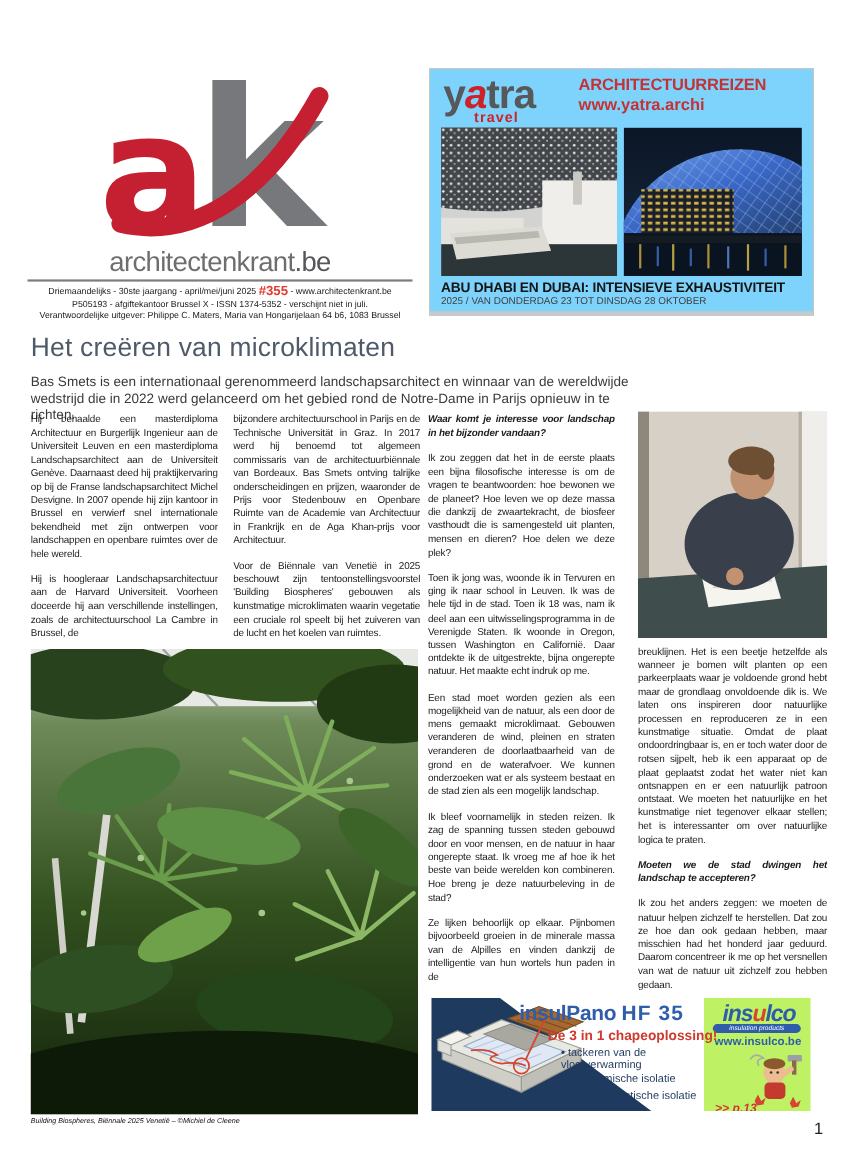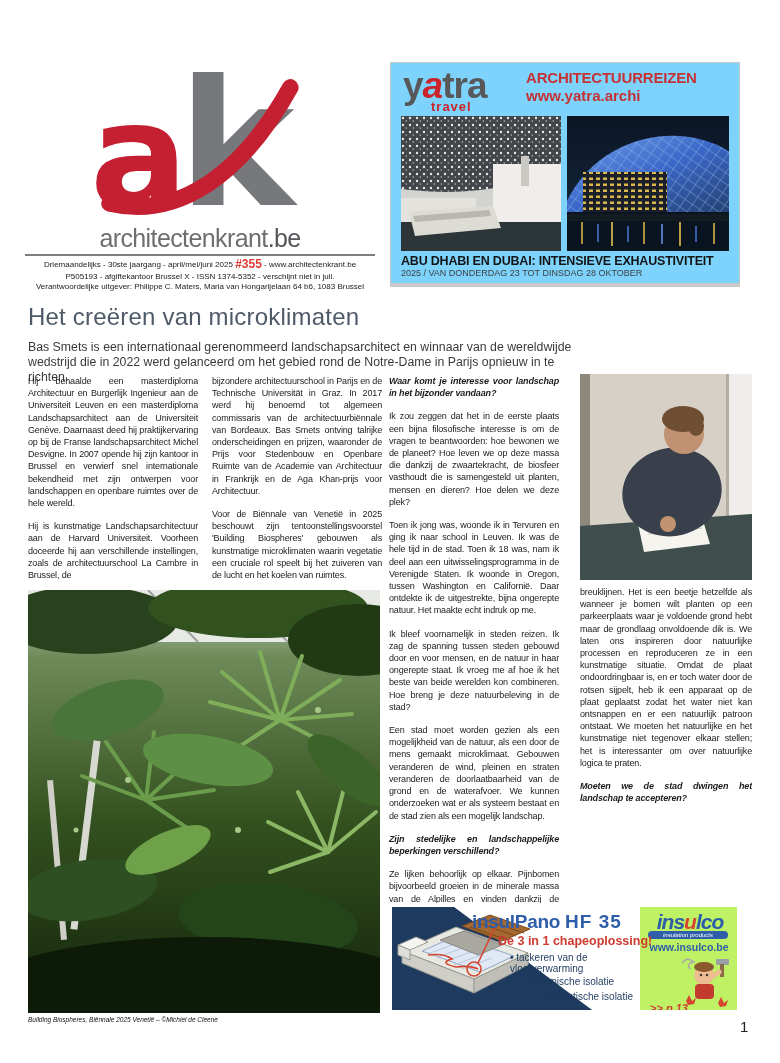--- a/index.html
+++ b/index.html
@@ -151,35 +151,34 @@
 
     <div id="yatra-title" class="abs">ABU DHABI EN DUBAI: INTENSIEVE EXHAUSTIVITEIT</div>
     <div id="yatra-dates" class="abs">2025 / VAN DONDERDAG 23 TOT DINSDAG 28 OKTOBER</div>
   </div>
 
   <div id="headline" class="abs">Het creëren van microklimaten</div>
   <div id="standfirst" class="abs">Bas Smets is een internationaal gerenommeerd landschapsarchitect en winnaar van de wereldwijde wedstrijd die in 2022 werd gelanceerd om het gebied rond de Notre-Dame in Parijs opnieuw in te richten.</div>
 
   <div id="col1" class="abs bodycol">
     <p>Hij behaalde een masterdiploma Architectuur en Burgerlijk Ingenieur aan de Universiteit Leuven en een masterdiploma Landschapsarchitect aan de Universiteit Genève. Daarnaast deed hij praktijkervaring op bij de Franse landschapsarchitect Michel Desvigne. In 2007 opende hij zijn kantoor in Brussel en verwierf snel internationale bekendheid met zijn ontwerpen voor landschappen en openbare ruimtes over de hele wereld.</p>
-    <p>Hij is kunstmatige Landschapsarchitectuur aan de Harvard Universiteit. Voorheen doceerde hij aan verschillende instellingen, zoals de architectuurschool La Cambre in Brussel, de</p>
+    <p>Hij is hoogleraar Landschapsarchitectuur aan de Harvard Universiteit. Voorheen doceerde hij aan verschillende instellingen, zoals de architectuurschool La Cambre in Brussel, de</p>
   </div>
 
   <div id="col2" class="abs bodycol">
     <p>bijzondere architectuurschool in Parijs en de Technische Universität in Graz. In 2017 werd hij benoemd tot algemeen commissaris van de architectuurbiënnale van Bordeaux. Bas Smets ontving talrijke onderscheidingen en prijzen, waaronder de Prijs voor Stedenbouw en Openbare Ruimte van de Academie van Architectuur in Frankrijk en de Aga Khan-prijs voor Architectuur.</p>
     <p>Voor de Biënnale van Venetië in 2025 beschouwt zijn tentoonstellingsvoorstel 'Building Biospheres' gebouwen als kunstmatige microklimaten waarin vegetatie een cruciale rol speelt bij het zuiveren van de lucht en het koelen van ruimtes.</p>
   </div>
 
   <div id="col3" class="abs bodycol">
     <p class="q">Waar komt je interesse voor landschap in het bijzonder vandaan?</p>
     <p>Ik zou zeggen dat het in de eerste plaats een bijna filosofische interesse is om de vragen te beantwoorden: hoe bewonen we de planeet? Hoe leven we op deze massa die dankzij de zwaartekracht, de biosfeer vasthoudt die is samengesteld uit planten, mensen en dieren? Hoe delen we deze plek?</p>
     <p>Toen ik jong was, woonde ik in Tervuren en ging ik naar school in Leuven. Ik was de hele tijd in de stad. Toen ik 18 was, nam ik deel aan een uitwisselingsprogramma in de Verenigde Staten. Ik woonde in Oregon, tussen Washington en Californië. Daar ontdekte ik de uitgestrekte, bijna ongerepte natuur. Het maakte echt indruk op me.</p>
+    <p>Een stad moet worden gezien als een mogelijkheid van de natuur, als een door de mens gemaakt microklimaat. Gebouwen veranderen de wind, pleinen en straten veranderen de doorlaatbaarheid van de grond en de waterafvoer. We kunnen onderzoeken wat er als systeem bestaat en de stad zien als een mogelijk landschap.</p>
     <p>Ik bleef voornamelijk in steden reizen. Ik zag de spanning tussen steden gebouwd door en voor mensen, en de natuur in haar ongerepte staat. Ik vroeg me af hoe ik het beste van beide werelden kon combineren. Hoe breng je deze natuurbeleving in de stad?</p>
-    <p>Een stad moet worden gezien als een mogelijkheid van de natuur, als een door de mens gemaakt microklimaat. Gebouwen veranderen de wind, pleinen en straten veranderen de doorlaatbaarheid van de grond en de waterafvoer. We kunnen onderzoeken wat er als systeem bestaat en de stad zien als een mogelijk landschap.</p>
-    <p class="q">Zijn stedelijke en landschappelijke beperkingen verschillend?</p>
     <p>Ze lijken behoorlijk op elkaar. Pijnbomen bijvoorbeeld groeien in de minerale massa van de Alpilles en vinden dankzij de intelligentie van hun wortels hun paden in de</p>
   </div>
 
   <svg id="smets-photo" class="abs" viewBox="0 0 172 206" preserveAspectRatio="none">
     <rect width="172" height="206" fill="#d6d0c6"></rect>
     <rect x="0" y="0" width="10" height="206" fill="#8e877b"></rect>
     <rect x="148" y="0" width="24" height="206" fill="#efeeea"></rect>
     <rect x="146" y="0" width="3" height="206" fill="#b5ad9f"></rect>
     <polygon points="0,152 172,140 172,206 0,206" fill="#3f4e4c"></polygon>
     <polygon points="58,150 122,143 130,170 64,178" fill="#f5f4ef"></polygon>
@@ -191,20 +190,21 @@
       <circle cx="88" cy="150" r="8" fill="#c09272"></circle>
       <circle cx="104" cy="60" r="20" fill="#c09272"></circle>
       <ellipse cx="103" cy="45" rx="21" ry="13" fill="#6e4f33"></ellipse>
       <ellipse cx="116" cy="52" rx="8" ry="10" fill="#6e4f33"></ellipse>
     </g>
   </svg>
 
   <div id="col4" class="abs bodycol">
     <p>breuklijnen. Het is een beetje hetzelfde als wanneer je bomen wilt planten op een parkeerplaats waar je voldoende grond hebt maar de grondlaag onvoldoende dik is. We laten ons inspireren door natuurlijke processen en reproduceren ze in een kunstmatige situatie. Omdat de plaat ondoordringbaar is, en er toch water door de rotsen sijpelt, heb ik een apparaat op de plaat geplaatst zodat het water niet kan ontsnappen en er een natuurlijk patroon ontstaat. We moeten het natuurlijke en het kunstmatige niet tegenover elkaar stellen; het is interessanter om over natuurlijke logica te praten.</p>
     <p class="q">Moeten we de stad dwingen het landschap te accepteren?</p>
+    <p>Ik zou het anders zeggen: we moeten de natuur helpen zichzelf te herstellen. Dat zou ze hoe dan ook gedaan hebben, maar misschien had het honderd jaar geduurd. Daarom concentreer ik me op het versnellen van wat de natuur uit zichzelf zou hebben gedaan.</p>
   </div>
 
   <svg id="plant-photo" class="abs" viewBox="0 0 352 423" preserveAspectRatio="none">
     <defs>
       <linearGradient id="jungle" x1="0" y1="0" x2="0" y2="1">
         <stop offset="0" stop-color="#c9cfc2"></stop>
         <stop offset="0.16" stop-color="#6d8a58"></stop>
         <stop offset="0.55" stop-color="#33511f"></stop>
         <stop offset="1" stop-color="#14240c"></stop>
       </linearGradient>

